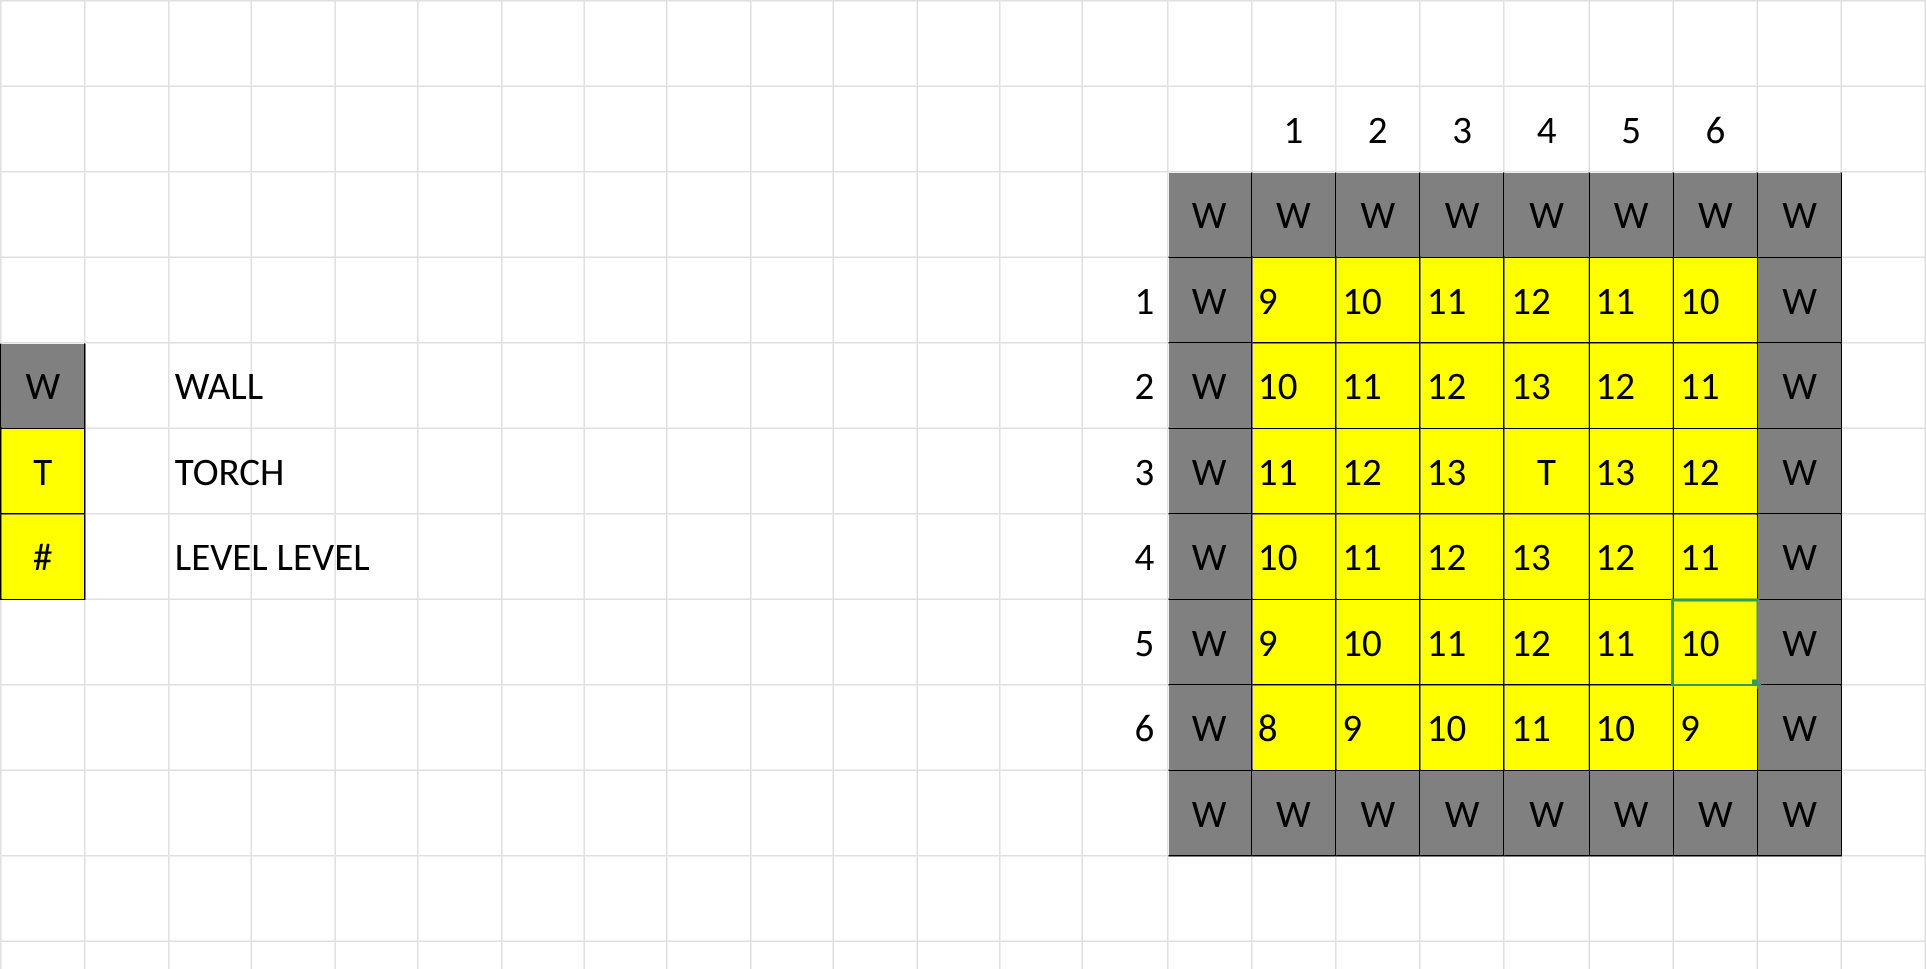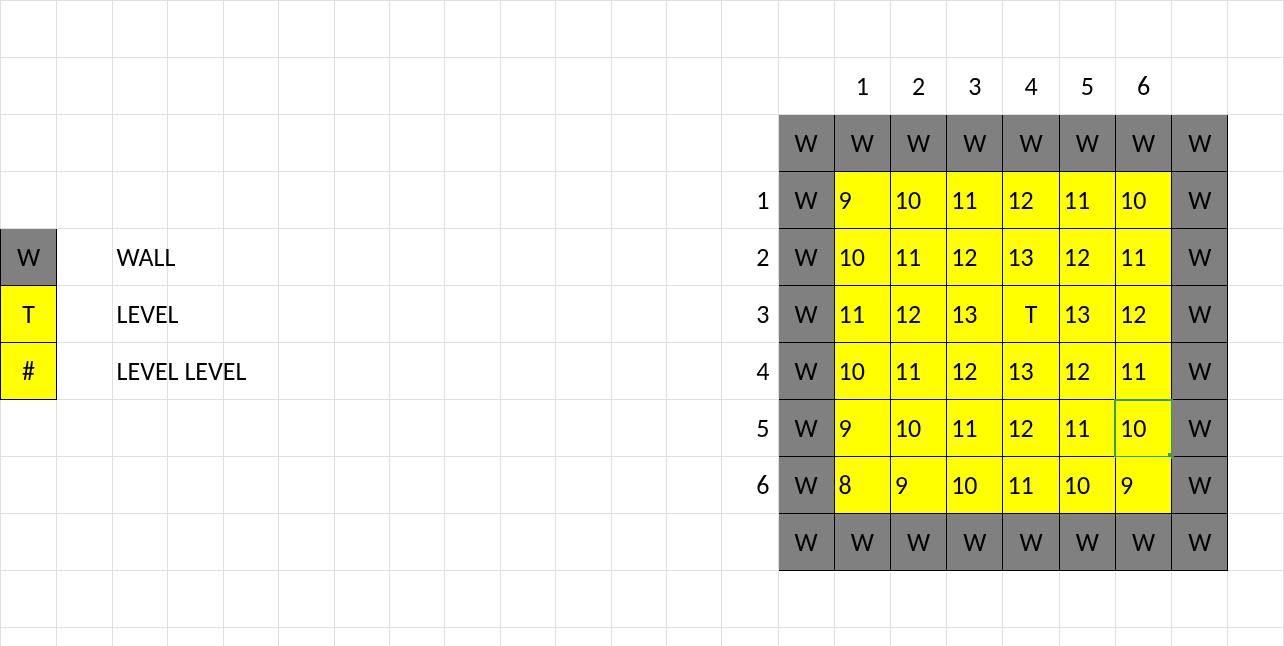--- a/index.html
+++ b/index.html
@@ -183,21 +183,21 @@
     <td class="light">12</td>
     <td class="light">11</td>
     <td class="wall">W</td>
     <td></td>
   </tr>
 
   <tr>
     <td class="torch">T</td>
     <td></td>
     <td class="legendlabel span3">
-          <span>LEVEL</span>
+          <span>TORCH</span>
         </td>
     <td></td>
         <td></td>
         <td></td>
         <td></td>
         <td></td>
         <td></td>
         <td></td>
         <td></td>
         <td></td>

